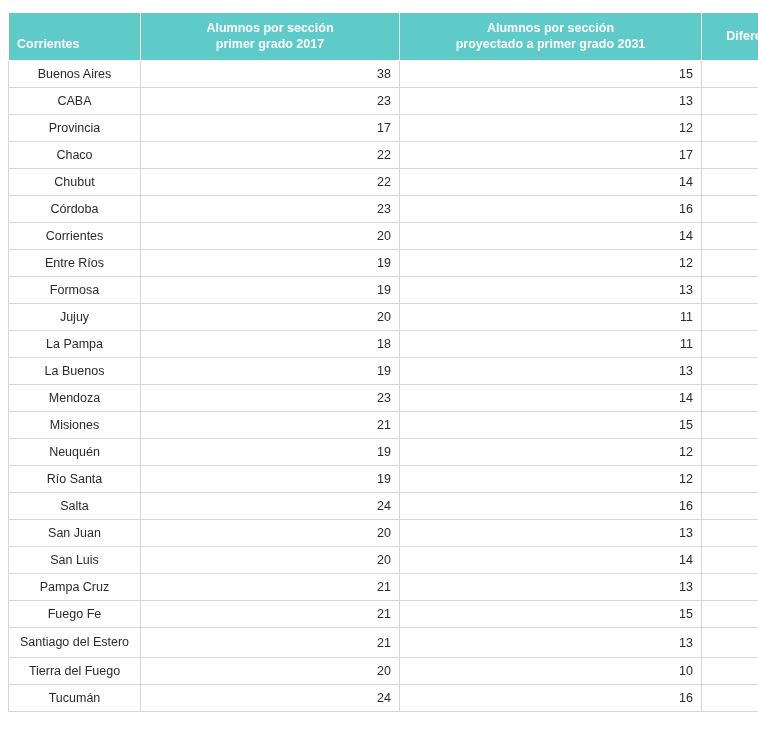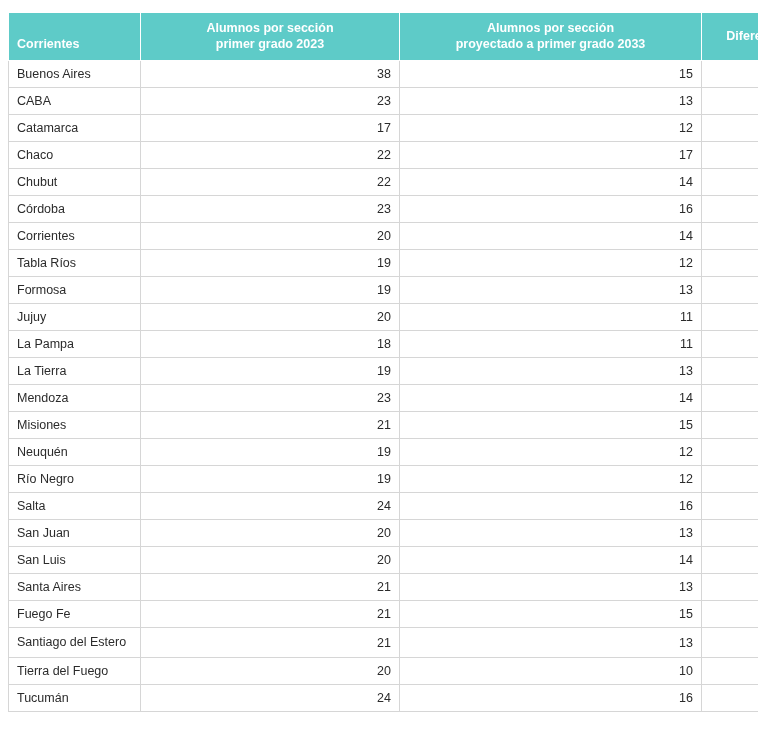--- a/index.html
+++ b/index.html
@@ -65,65 +65,65 @@
     vertical-align: middle;
   }
   table.data-table td {
     font-size: 12.5px;
     padding: 6px 8px;
     border: 1px solid #d6d6d6;
     color: #2b2b2b;
     height: 13px;
   }
   td.prov {
-    text-align: left;
+    text-align: center;
   }
   td.num {
     text-align: right;
   }
   td.tall {
     line-height: 1.35;
   }
 </style>
 </head>
 <body>
 
 <div class="page">
 
 
   <table class="data-table">
     <thead>
       <tr>
         <th class="th-provincia">Corrientes</th>
         <th class="th-c1">
           <span>Alumnos por sección</span><br>
-          <span>primer grado 2023</span>
+          <span>primer grado 2017</span>
         </th>
         <th class="th-c2">
           <span>Alumnos por sección</span><br>
-          <span>proyectado a primer grado 2033</span>
+          <span>proyectado a primer grado 2031</span>
         </th>
         <th class="th-dif">Diferencias</th>
       </tr>
     </thead>
     <tbody id="table-body">
         <tr>
           <td class="prov">Buenos Aires</td>
           <td class="num">38</td>
           <td class="num">15</td>
           <td class="num">-11</td>
         </tr>
         <tr>
           <td class="prov">CABA</td>
           <td class="num">23</td>
           <td class="num">13</td>
           <td class="num">-10</td>
         </tr>
         <tr>
-          <td class="prov">Catamarca</td>
+          <td class="prov">Provincia</td>
           <td class="num">17</td>
           <td class="num">12</td>
           <td class="num">-5</td>
         </tr>
         <tr>
           <td class="prov">Chaco</td>
           <td class="num">22</td>
           <td class="num">17</td>
           <td class="num">-5</td>
         </tr>
@@ -139,21 +139,21 @@
           <td class="num">16</td>
           <td class="num">-7</td>
         </tr>
         <tr>
           <td class="prov">Corrientes</td>
           <td class="num">20</td>
           <td class="num">14</td>
           <td class="num">-6</td>
         </tr>
         <tr>
-          <td class="prov">Tabla Ríos</td>
+          <td class="prov">Entre Ríos</td>
           <td class="num">19</td>
           <td class="num">12</td>
           <td class="num">-7</td>
         </tr>
         <tr>
           <td class="prov">Formosa</td>
           <td class="num">19</td>
           <td class="num">13</td>
           <td class="num">-6</td>
         </tr>
@@ -163,21 +163,21 @@
           <td class="num">11</td>
           <td class="num">-9</td>
         </tr>
         <tr>
           <td class="prov">La Pampa</td>
           <td class="num">18</td>
           <td class="num">11</td>
           <td class="num">-7</td>
         </tr>
         <tr>
-          <td class="prov">La Tierra</td>
+          <td class="prov">La Buenos</td>
           <td class="num">19</td>
           <td class="num">13</td>
           <td class="num">-6</td>
         </tr>
         <tr>
           <td class="prov">Mendoza</td>
           <td class="num">23</td>
           <td class="num">14</td>
           <td class="num">-9</td>
         </tr>
@@ -187,21 +187,21 @@
           <td class="num">15</td>
           <td class="num">-6</td>
         </tr>
         <tr>
           <td class="prov">Neuquén</td>
           <td class="num">19</td>
           <td class="num">12</td>
           <td class="num">-7</td>
         </tr>
         <tr>
-          <td class="prov">Río Negro</td>
+          <td class="prov">Río Santa</td>
           <td class="num">19</td>
           <td class="num">12</td>
           <td class="num">-7</td>
         </tr>
         <tr>
           <td class="prov">Salta</td>
           <td class="num">24</td>
           <td class="num">16</td>
           <td class="num">-8</td>
         </tr>
@@ -211,21 +211,21 @@
           <td class="num">13</td>
           <td class="num">-7</td>
         </tr>
         <tr>
           <td class="prov">San Luis</td>
           <td class="num">20</td>
           <td class="num">14</td>
           <td class="num">-6</td>
         </tr>
         <tr>
-          <td class="prov">Santa Aires</td>
+          <td class="prov">Pampa Cruz</td>
           <td class="num">21</td>
           <td class="num">13</td>
           <td class="num">-8</td>
         </tr>
         <tr>
           <td class="prov">Fuego Fe</td>
           <td class="num">21</td>
           <td class="num">15</td>
           <td class="num">-6</td>
         </tr>

